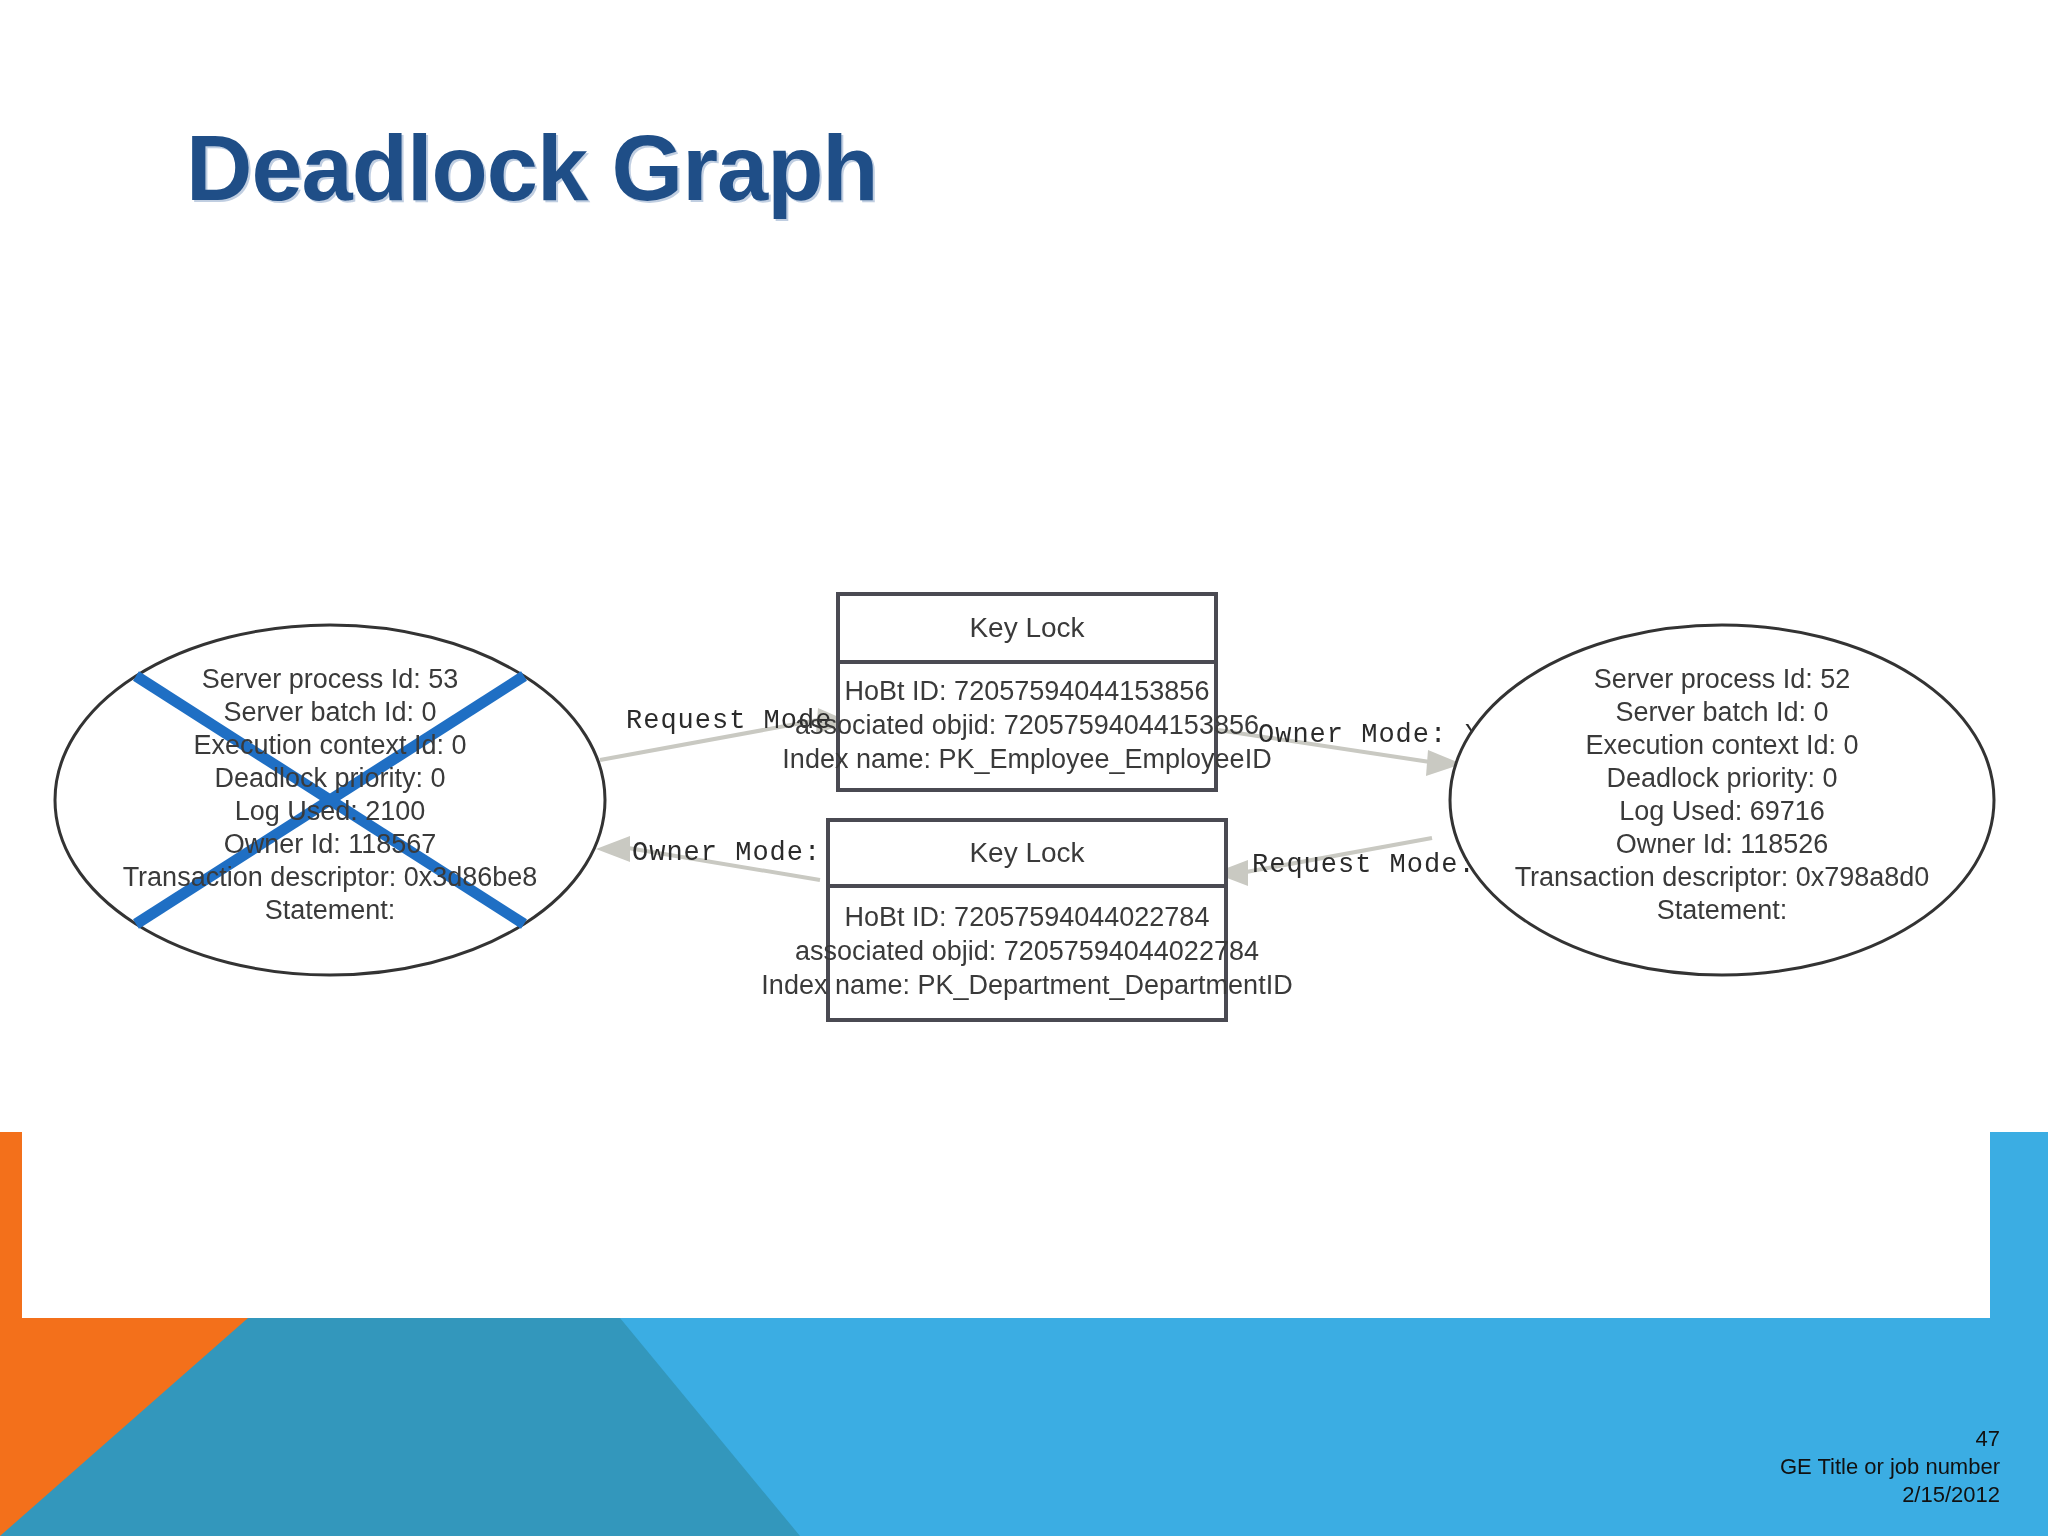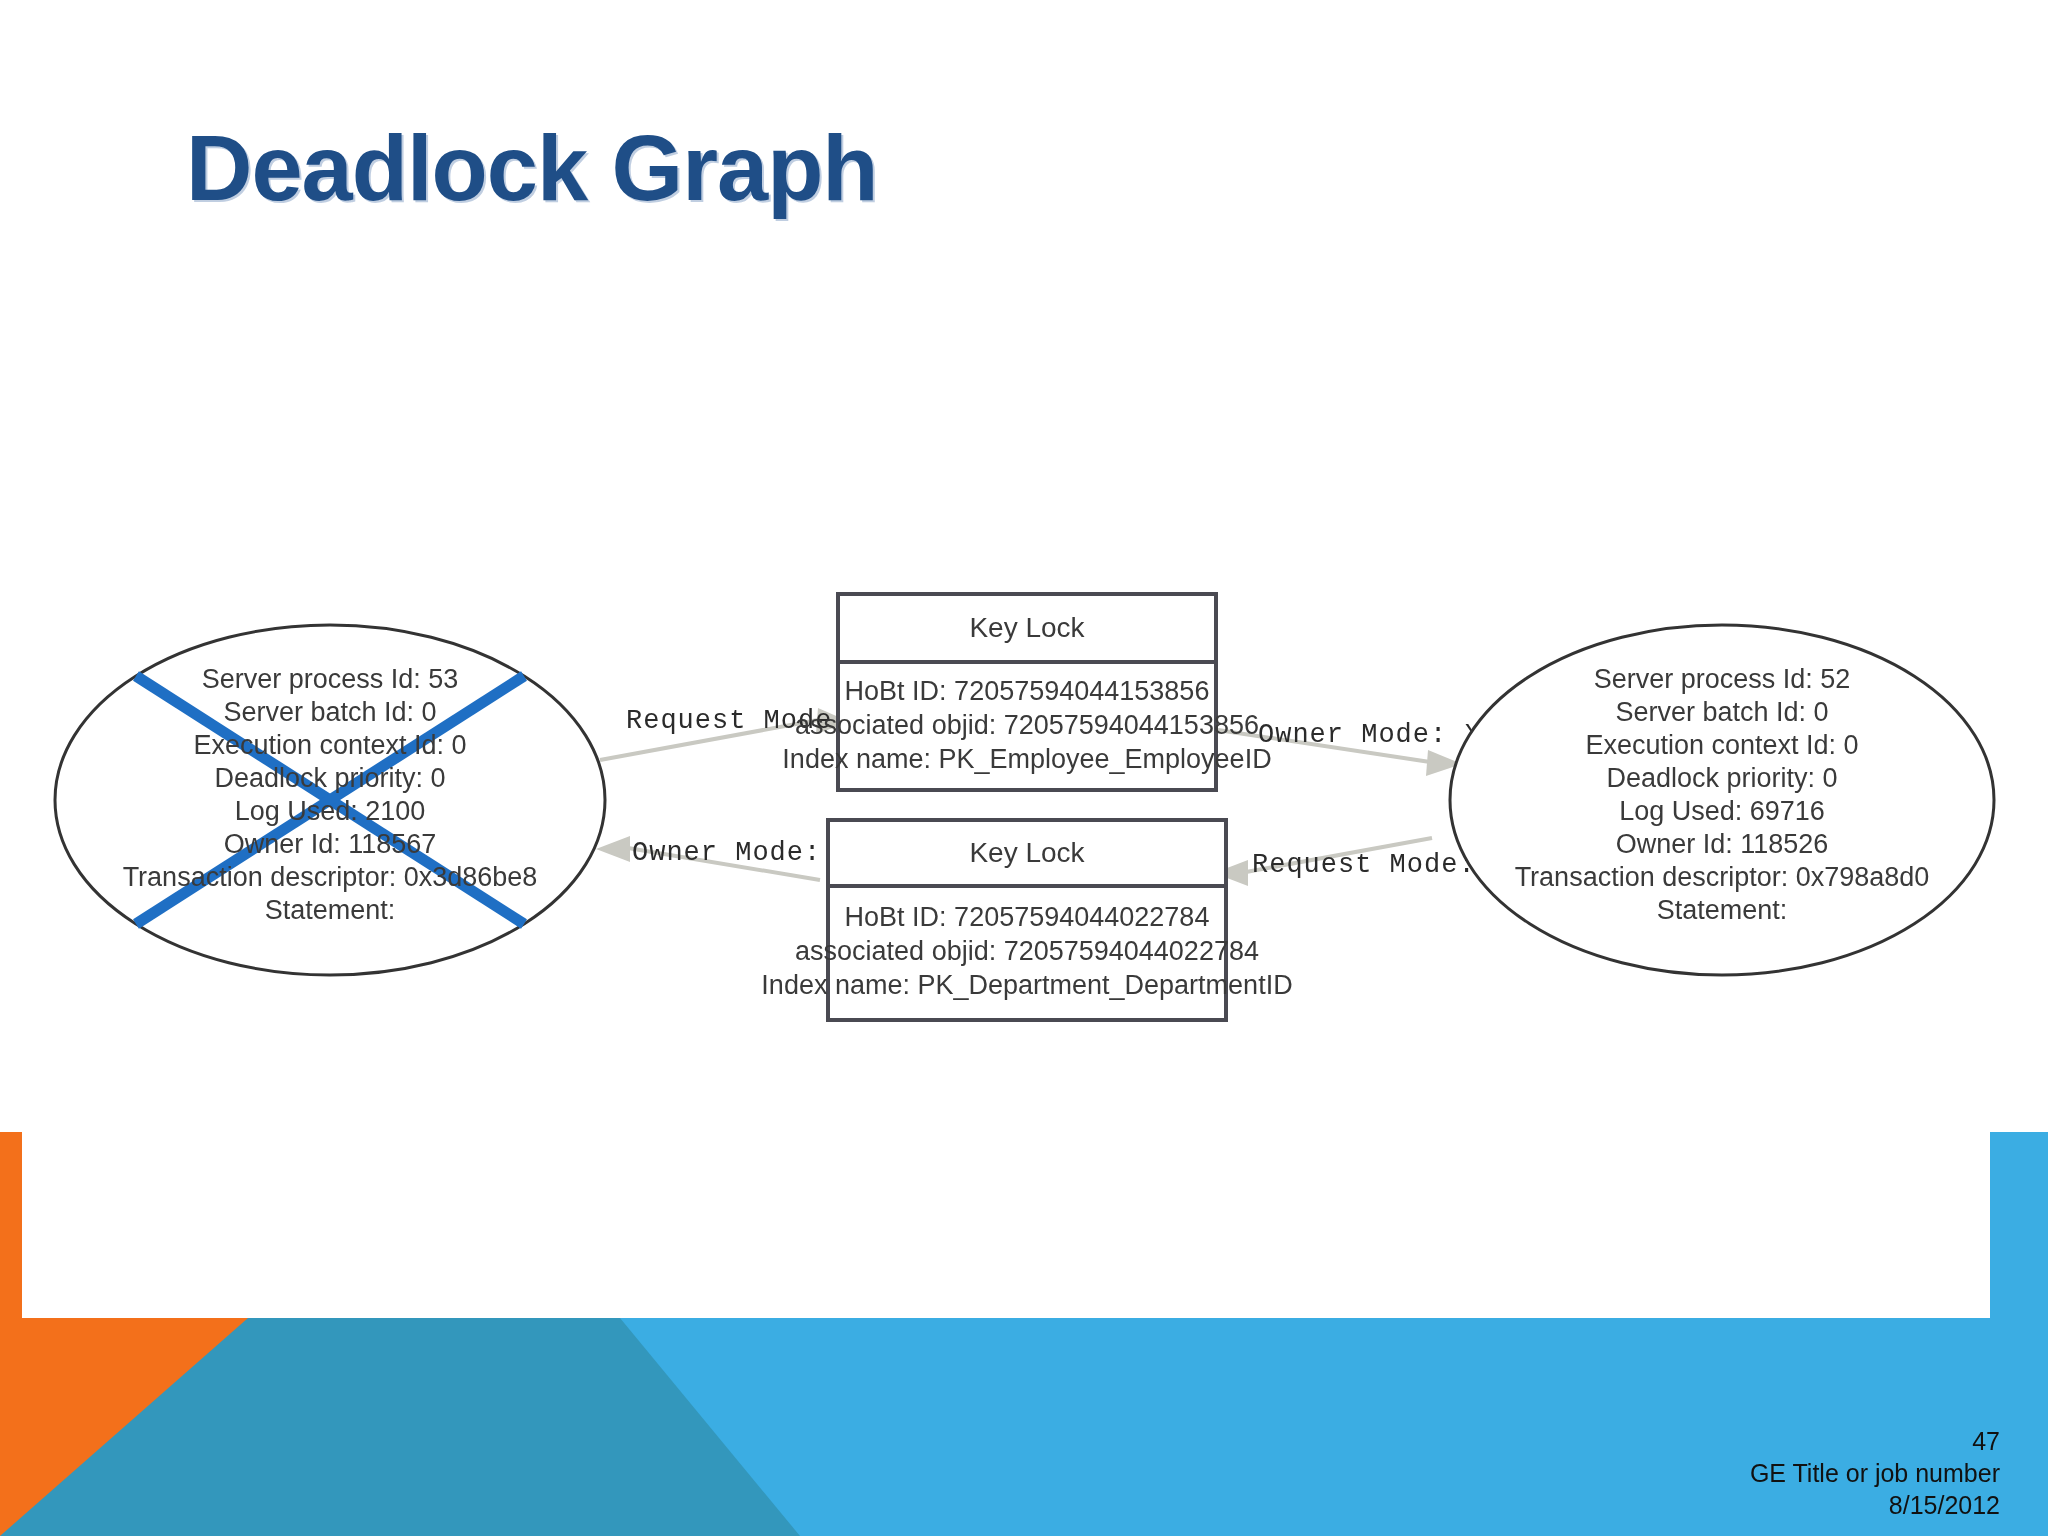--- a/index.html
+++ b/index.html
@@ -103,21 +103,21 @@
     height: 436px;
   }
 
   
   #slide-footer {
     position: absolute;
     right: 48px;
     top: 1425px;
     text-align: right;
     color: #111111;
-    font-size: 25px;
+    font-size: 22px;
     line-height: 1.28;
   }
 </style>
 </head>
 <body>
 
 <div id="slide-title">Deadlock Graph</div>
 
 <div id="deadlock-diagram">
   <svg viewBox="0 0 2048 1320" xmlns="http://www.w3.org/2000/svg">
@@ -206,14 +206,14 @@
 
     <polygon points="0,218 620,218 800,436 0,436" fill="#3397BC"></polygon>
 
     <polygon points="0,218 248,218 0,436" fill="#F3701B"></polygon>
   </svg>
 </div>
 
 <div id="slide-footer">
   <div>47</div>
   <div>GE Title or job number</div>
-  <div>8/15/2012</div>
+  <div>2/15/2012</div>
 </div>
 
 </body></html>

